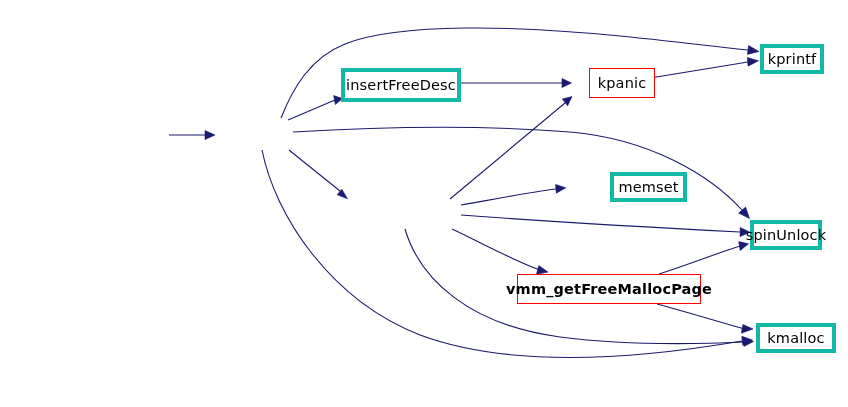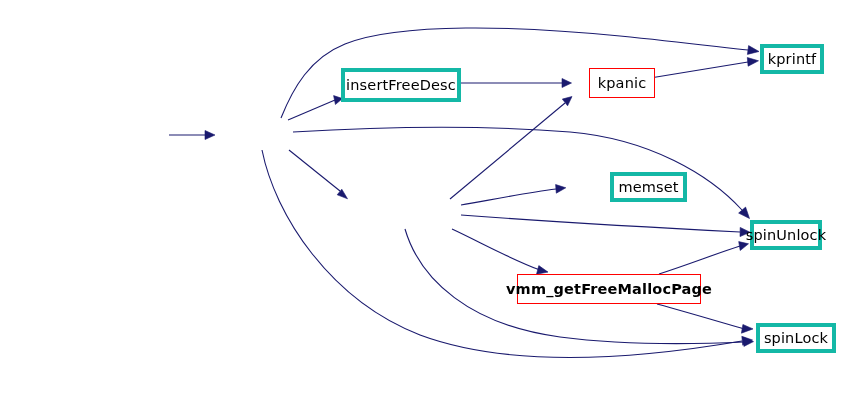--- a/index.html
+++ b/index.html
@@ -163,16 +163,16 @@
 
   <div class="gnode" style="left:750px; top:220px; width:72px; height:30px;">
     <span class="gnode-label">spinUnlock</span>
   </div>
 
   <div class="gnode alt" style="left:517px; top:274px; width:184px; height:30px;font-weight:bold;">
     <span class="gnode-label">vmm_getFreeMallocPage</span>
   </div>
 
   <div class="gnode" style="left:756px; top:323px; width:80px; height:30px;">
-    <span class="gnode-label">spinLock</span>
+    <span class="gnode-label">kmalloc</span>
   </div>
 
 </div>
 
 </body></html>

